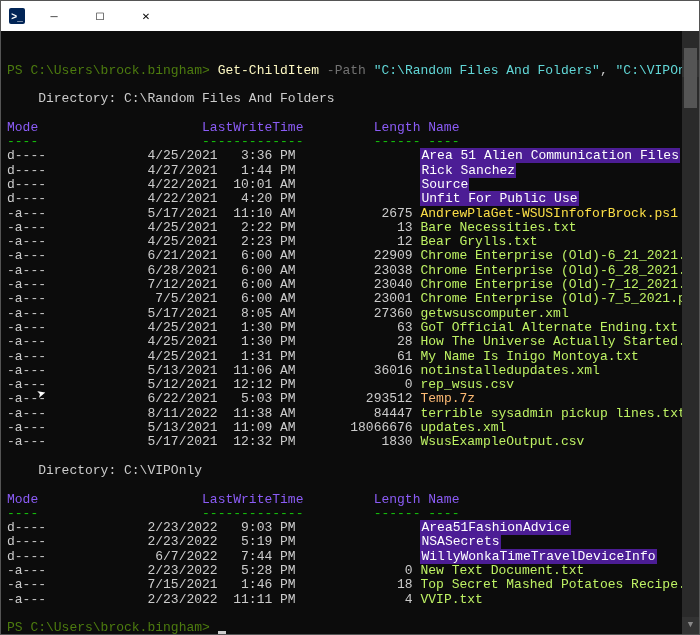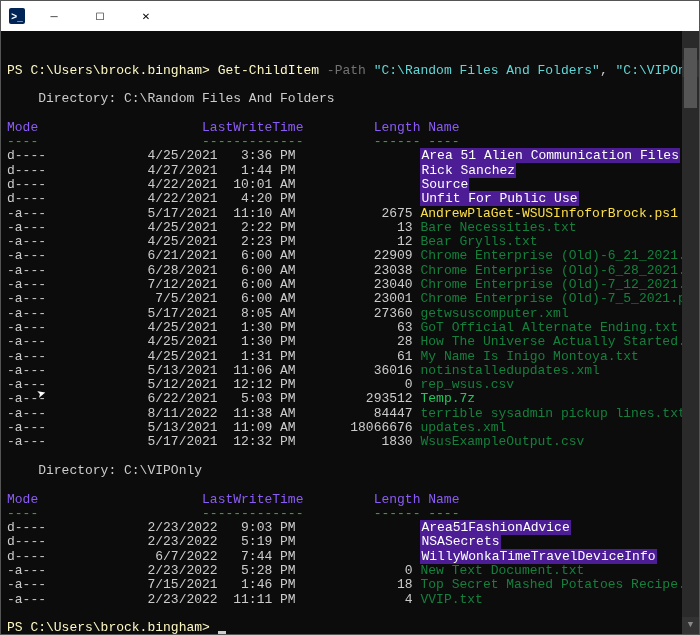--- a/index.html
+++ b/index.html
@@ -84,31 +84,31 @@
     justify-content: center;
   }
   .scroll-thumb {
     position: absolute;
     top: 17px;
     left: 2px;
     width: 13px;
     height: 60px;
     background: #555;
   }
-  .prompt { color: #fef9c3; }
+  .prompt { color: #4d7c0f; }
   .cmd-yellow { color: #fef9c3; }
   .cmd-gray { color: #737373; }
   .cmd-cyan { color: #61d6d6; }
   .hdr-green { color: #8b5cf6; }
   .hdr-dash { color: #16c60c; }
   .row { display: block; }
-  .name-normal { color: #15803d; }
+  .name-normal { color: #bef264; }
   .name-dir { background: #4c1d95; color: #fff; padding: 0 1px;}
   .name-yellow { color: #fde047; }
-  .name-red { color: #22c55e; }
+  .name-red { color: #fdba74; }
   .cursor {
     display: inline-block;
     width: 8px;
     height: 3px;
     background: #ccc;
     vertical-align: bottom;
     margin-bottom: 1px;
   }
   .mouse-cursor {
     position: absolute;

